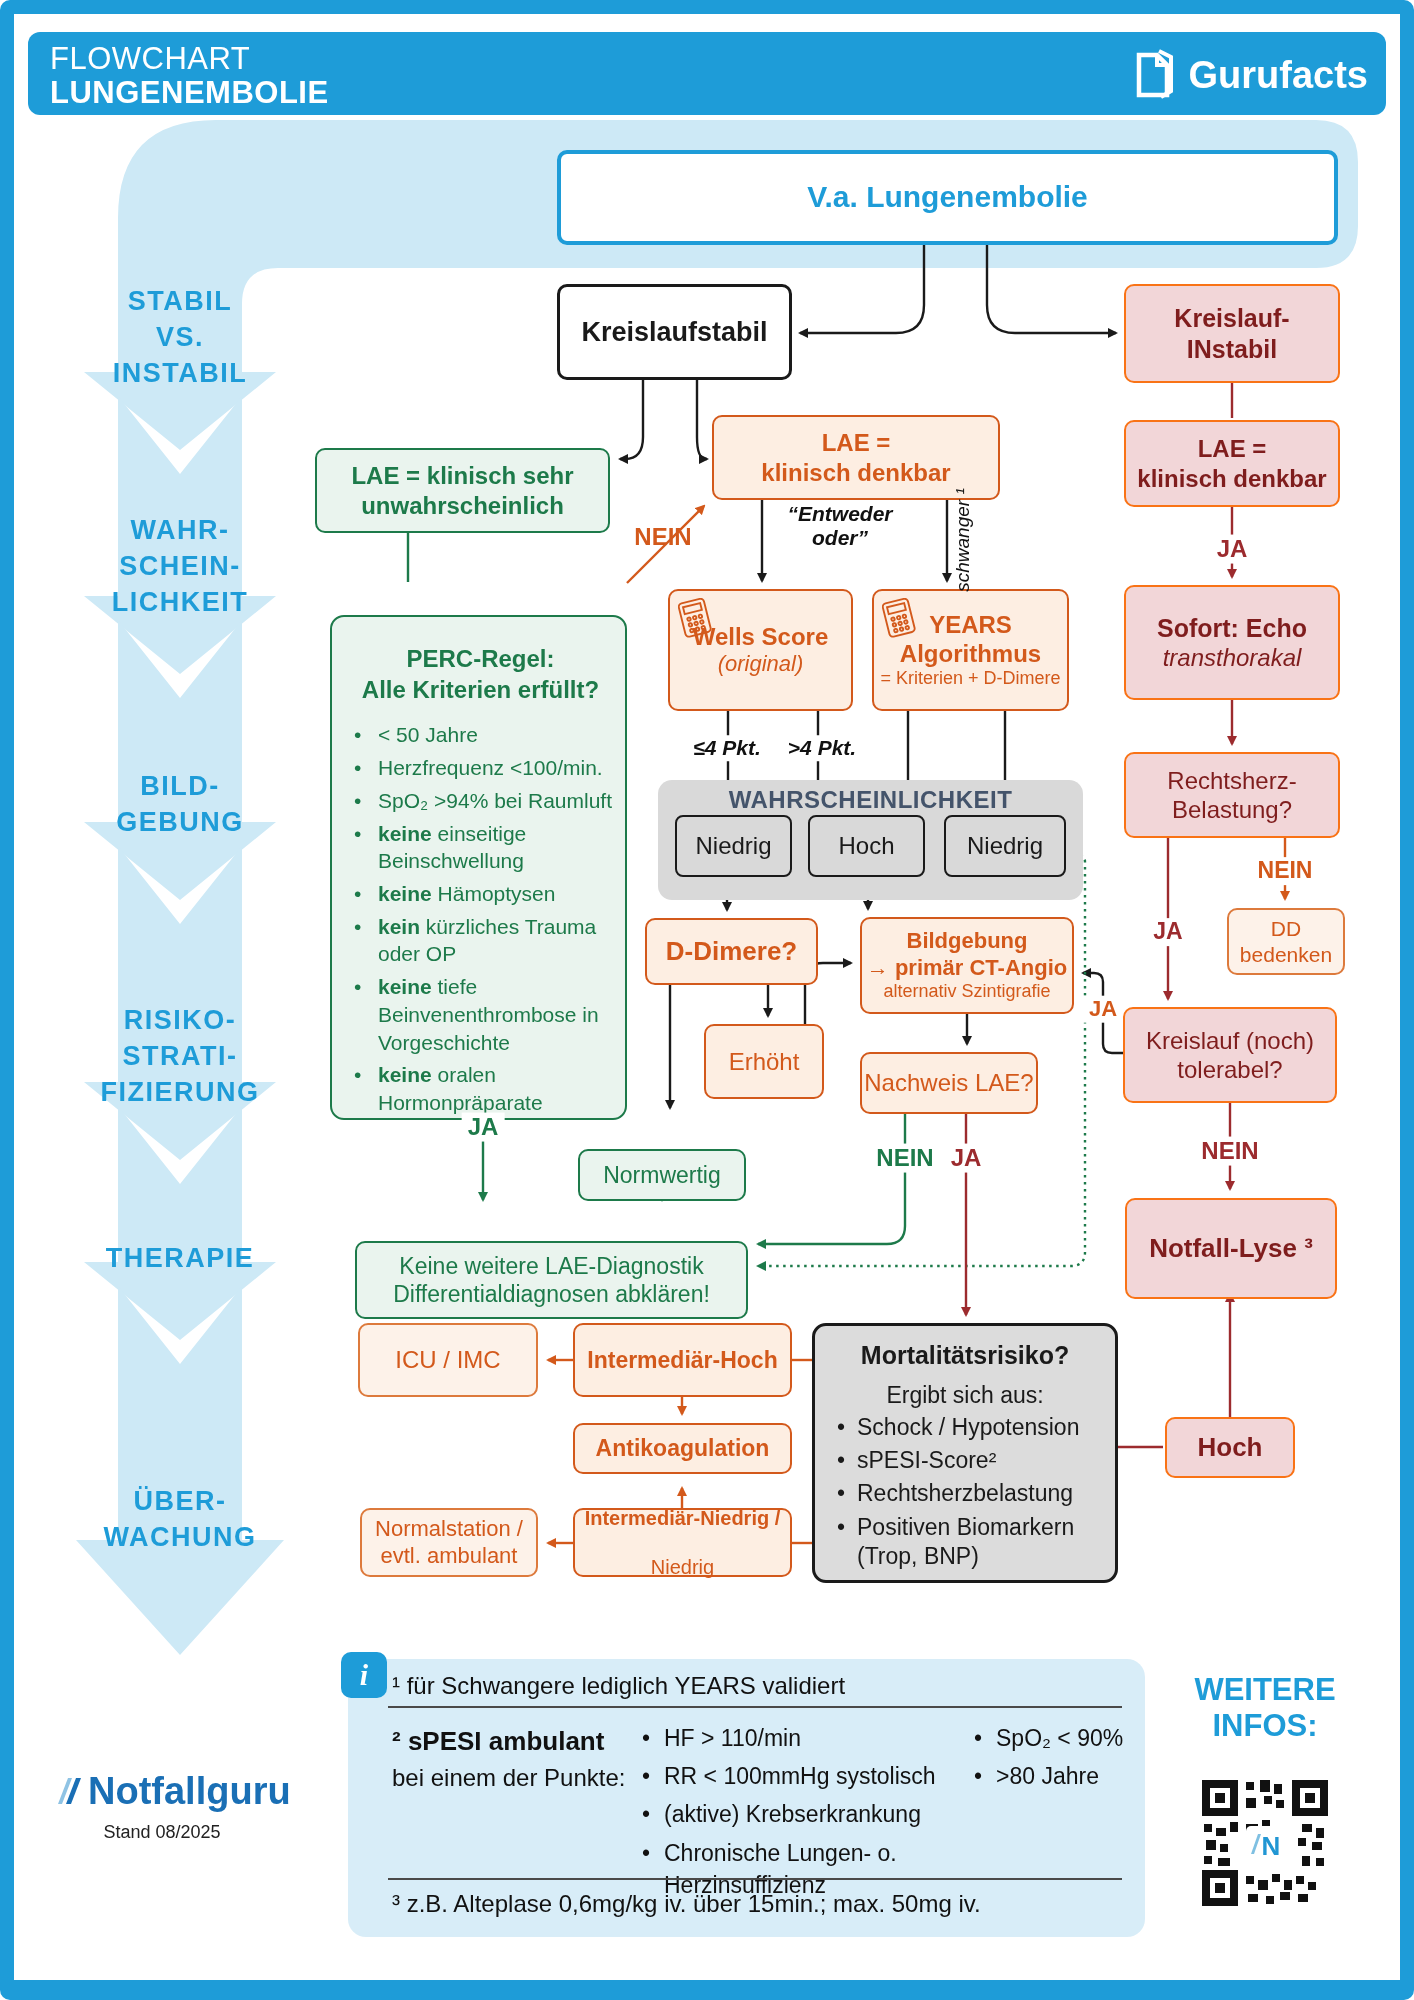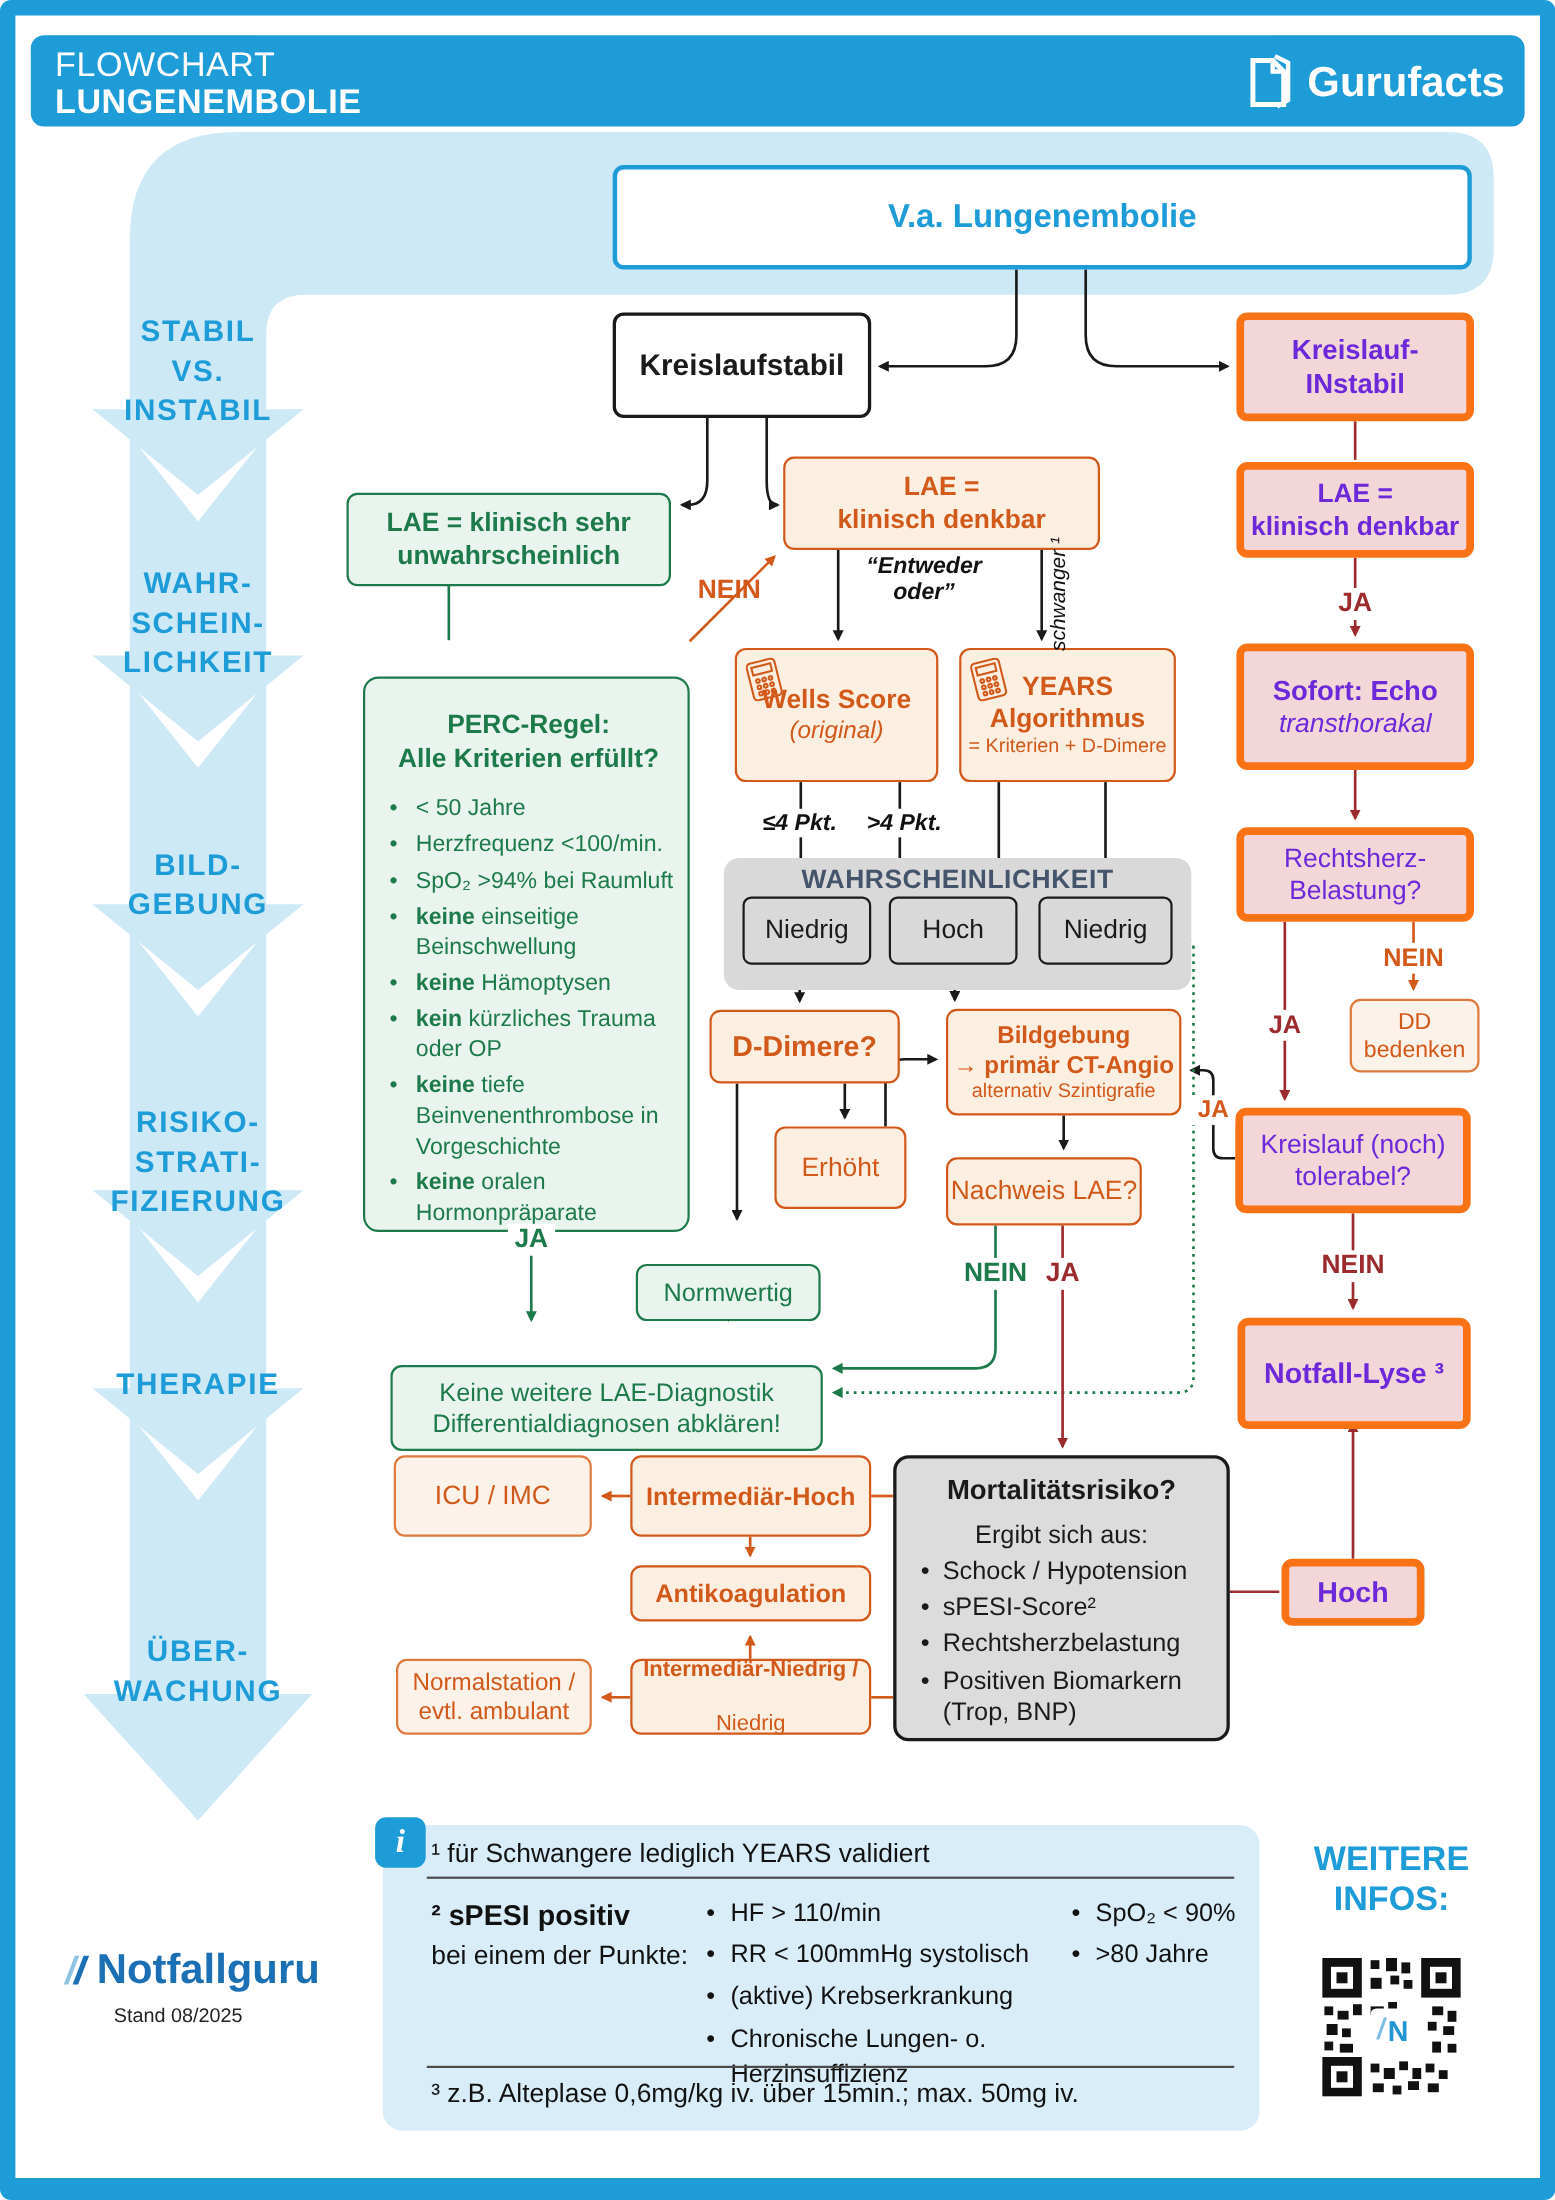--- a/index.html
+++ b/index.html
@@ -14,21 +14,21 @@
   .hdr-t1{position:absolute;left:22px;top:9px;color:#fff;font-size:31px;letter-spacing:.5px;}
   .hdr-t2{position:absolute;left:22px;top:43px;color:#fff;font-size:31px;font-weight:bold;letter-spacing:.5px;}
   .brand{position:absolute;right:18px;top:14px;display:flex;align-items:center;gap:8px;color:#fff;
          font-size:38px;font-weight:bold;}
   .stage{position:absolute;left:60px;width:240px;text-align:center;color:#1e9cd8;font-weight:bold;
          font-size:27px;line-height:36px;letter-spacing:1.5px;z-index:2;}
   .box{position:absolute;box-sizing:border-box;display:flex;flex-direction:column;align-items:center;
        justify-content:center;text-align:center;border-radius:10px;z-index:2;line-height:1.22;}
   .blue{background:#fff;border:4px solid #1e9cd8;color:#1e9cd8;font-weight:bold;font-size:30px;}
   .black{background:#fff;border:3px solid #1a1a1a;color:#1a1a1a;font-weight:bold;font-size:27px;}
-  .red{background:#f2d6d8;border:7px solid #f97316;color:#6d28d9;font-size:24px;}
+  .red{background:#f2d6d8;border:2px solid #f97316;color:#7f1d1d;font-size:24px;}
   .green{background:#eaf4ee;border:2.5px solid #1d7a4a;color:#1d7a4a;font-size:23px;margin-top:33px;}
   .orange{background:#fdeee2;border:2.5px solid #d3591b;color:#d3591b;font-size:24px;}
   .orangelight{background:#fdf2e9;border:2px solid #dd7a3c;color:#d3591b;font-size:22px;}
   .graybox{background:#d9d9d9;border:2px solid #1a1a1a;color:#1a1a1a;font-size:24px;border-radius:8px;}
   .bold{font-weight:bold;}
   .probwrap{position:absolute;background:#d9d9d9;border-radius:14px;z-index:1;}
   .problabel{position:absolute;width:100%;text-align:center;top:6px;color:#44546b;
              font-weight:bold;font-size:24px;letter-spacing:.5px;}
   .mort{background:#dcdcdc;border:3px solid #1a1a1a;color:#1a1a1a;border-radius:14px;z-index:2;
         align-items:flex-start;justify-content:flex-start;padding:14px 16px 8px 16px;text-align:center;}
@@ -285,21 +285,21 @@
   <div class="lab wbg" style="left:1103px;top:1009px;color:#d3591b;font-size:22px">JA</div>
   <div class="lab wbg" style="left:905px;top:1158px;color:#1d7a4a;font-size:24px">NEIN</div>
   <div class="lab wbg" style="left:966px;top:1158px;color:#9c2b2e;font-size:24px">JA</div>
   <div class="lab wbg" style="left:483px;top:1127px;color:#1d7a4a;font-size:24px">JA</div>
   <div class="lab wbg" style="left:1230px;top:1151px;color:#9c2b2e;font-size:24px">NEIN</div>
 
   <div class="foot"></div>
   <div class="iicon">i</div>
   <div class="fnote" style="left:392px;top:1672px">¹ für Schwangere lediglich YEARS validiert</div>
   <div class="fdiv" style="left:388px;top:1706px"></div>
-  <div class="fnote bold" style="left:392px;top:1726px;font-size:26px">² sPESI positiv</div>
+  <div class="fnote bold" style="left:392px;top:1726px;font-size:26px">² sPESI ambulant</div>
   <div class="fnote" style="left:392px;top:1764px">bei einem der Punkte:</div>
   <div class="flist" style="left:636px;top:1722px;width:340px">
       <div class="li">HF &gt; 110/min</div>
       <div class="li">RR &lt; 100mmHg systolisch</div>
       <div class="li">(aktive) Krebserkrankung</div>
       <div class="li">Chronische Lungen- o. Herzinsuffizienz</div>
     </div>
   <div class="flist" style="left:968px;top:1722px;width:175px">
       <div class="li">SpO₂ &lt; 90%</div>
       <div class="li">&gt;80 Jahre</div>

